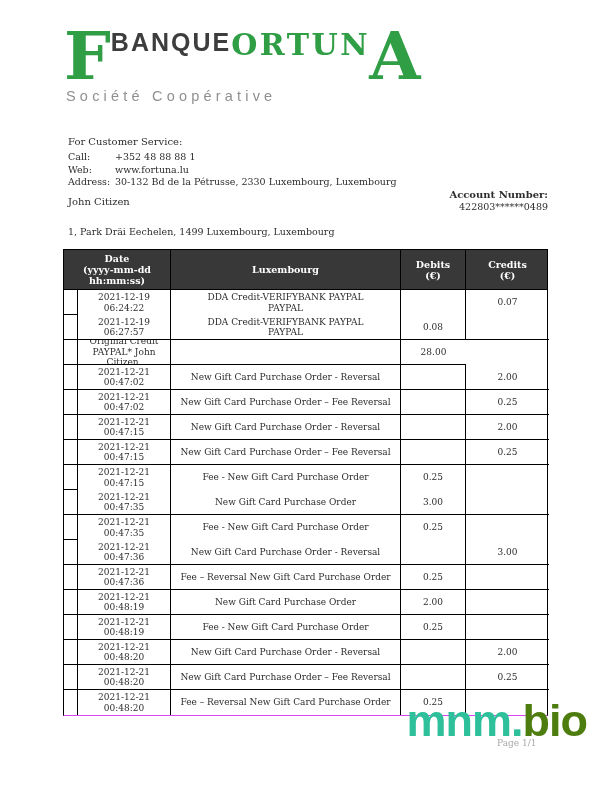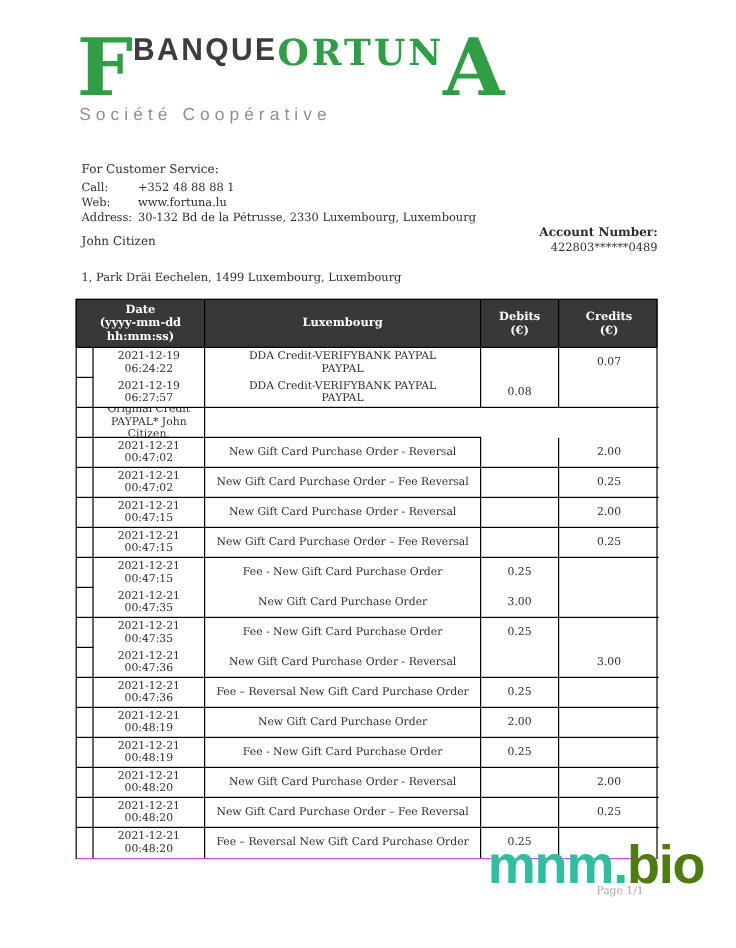--- a/index.html
+++ b/index.html
@@ -175,20 +175,23 @@
           </div>
           <div class="cell credit"></div>
         </div>
         <div class="t-row group-end">
           <div class="cell sliver"></div>
           <div class="cell desc">
             <div>Original Credit</div>
             <div>PAYPAL* John Citizen,</div>
           </div>
           <div class="cell debit"></div>
+          <div class="cell credit">
+            <div>28.00</div>
+          </div>
         </div>
         <div class="t-row group-end">
           <div class="cell sliver"></div>
           <div class="cell date">
             <div>2021-12-21</div>
             <div>00:47:02</div>
           </div>
           <div class="cell desc">
             <div>New Gift Card Purchase Order - Reversal</div>
           </div>

